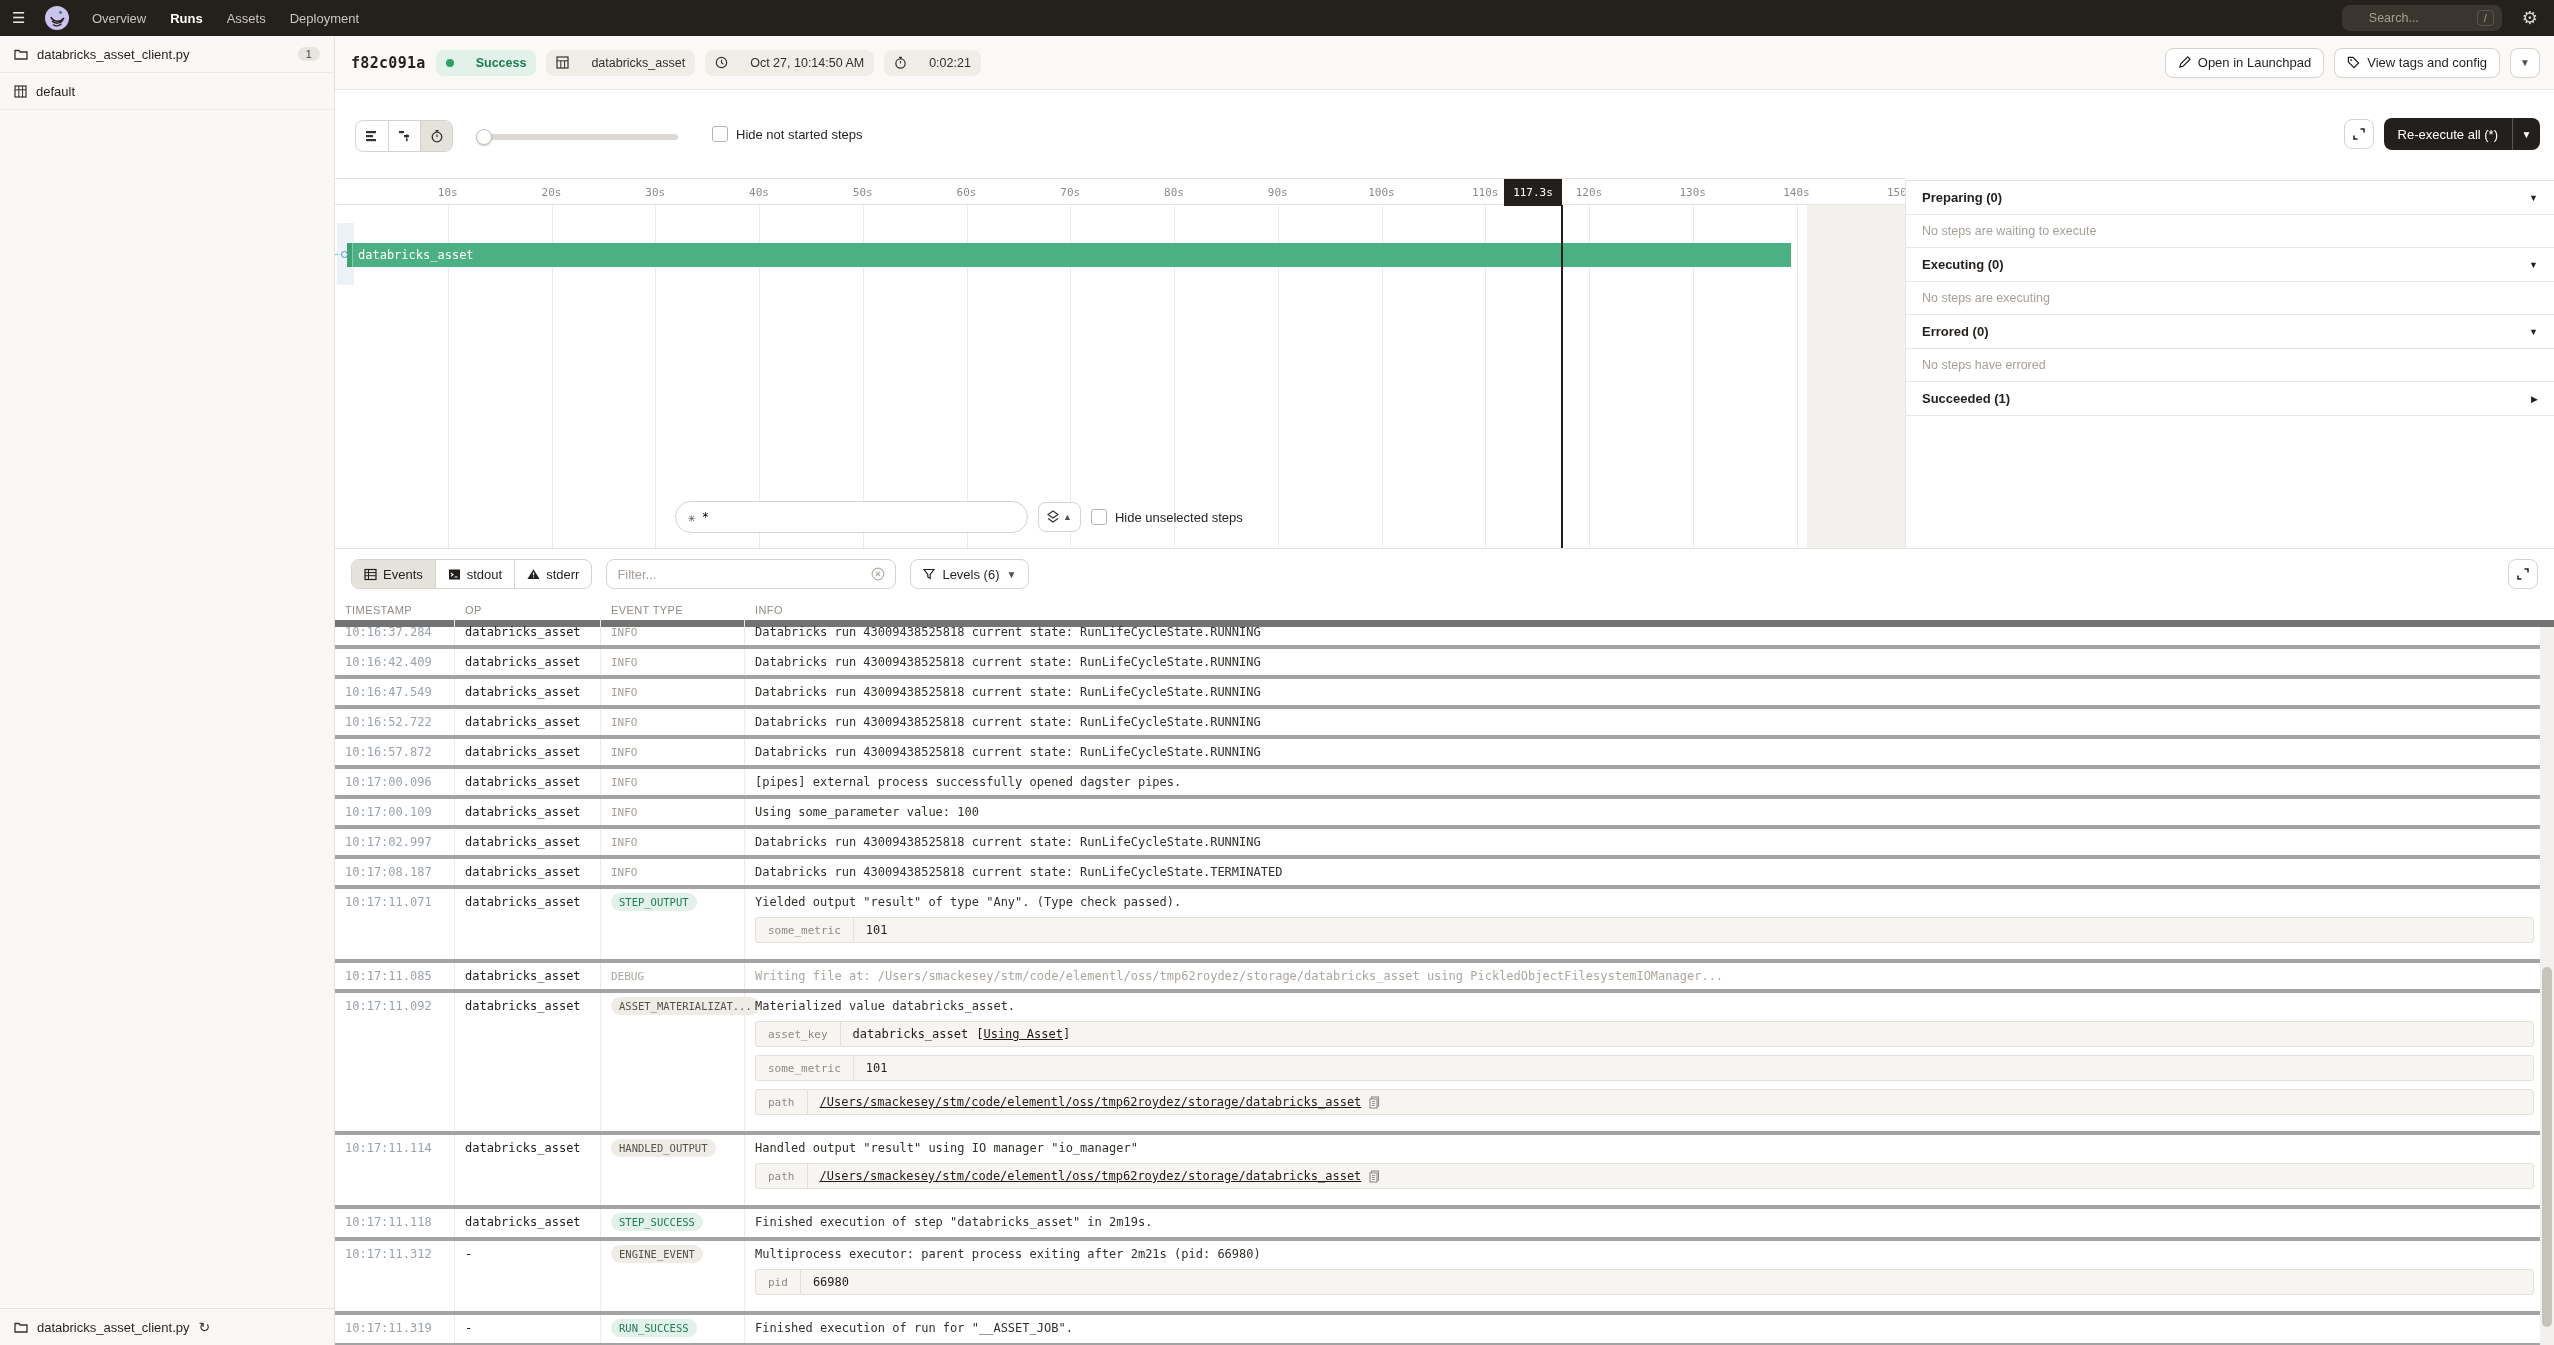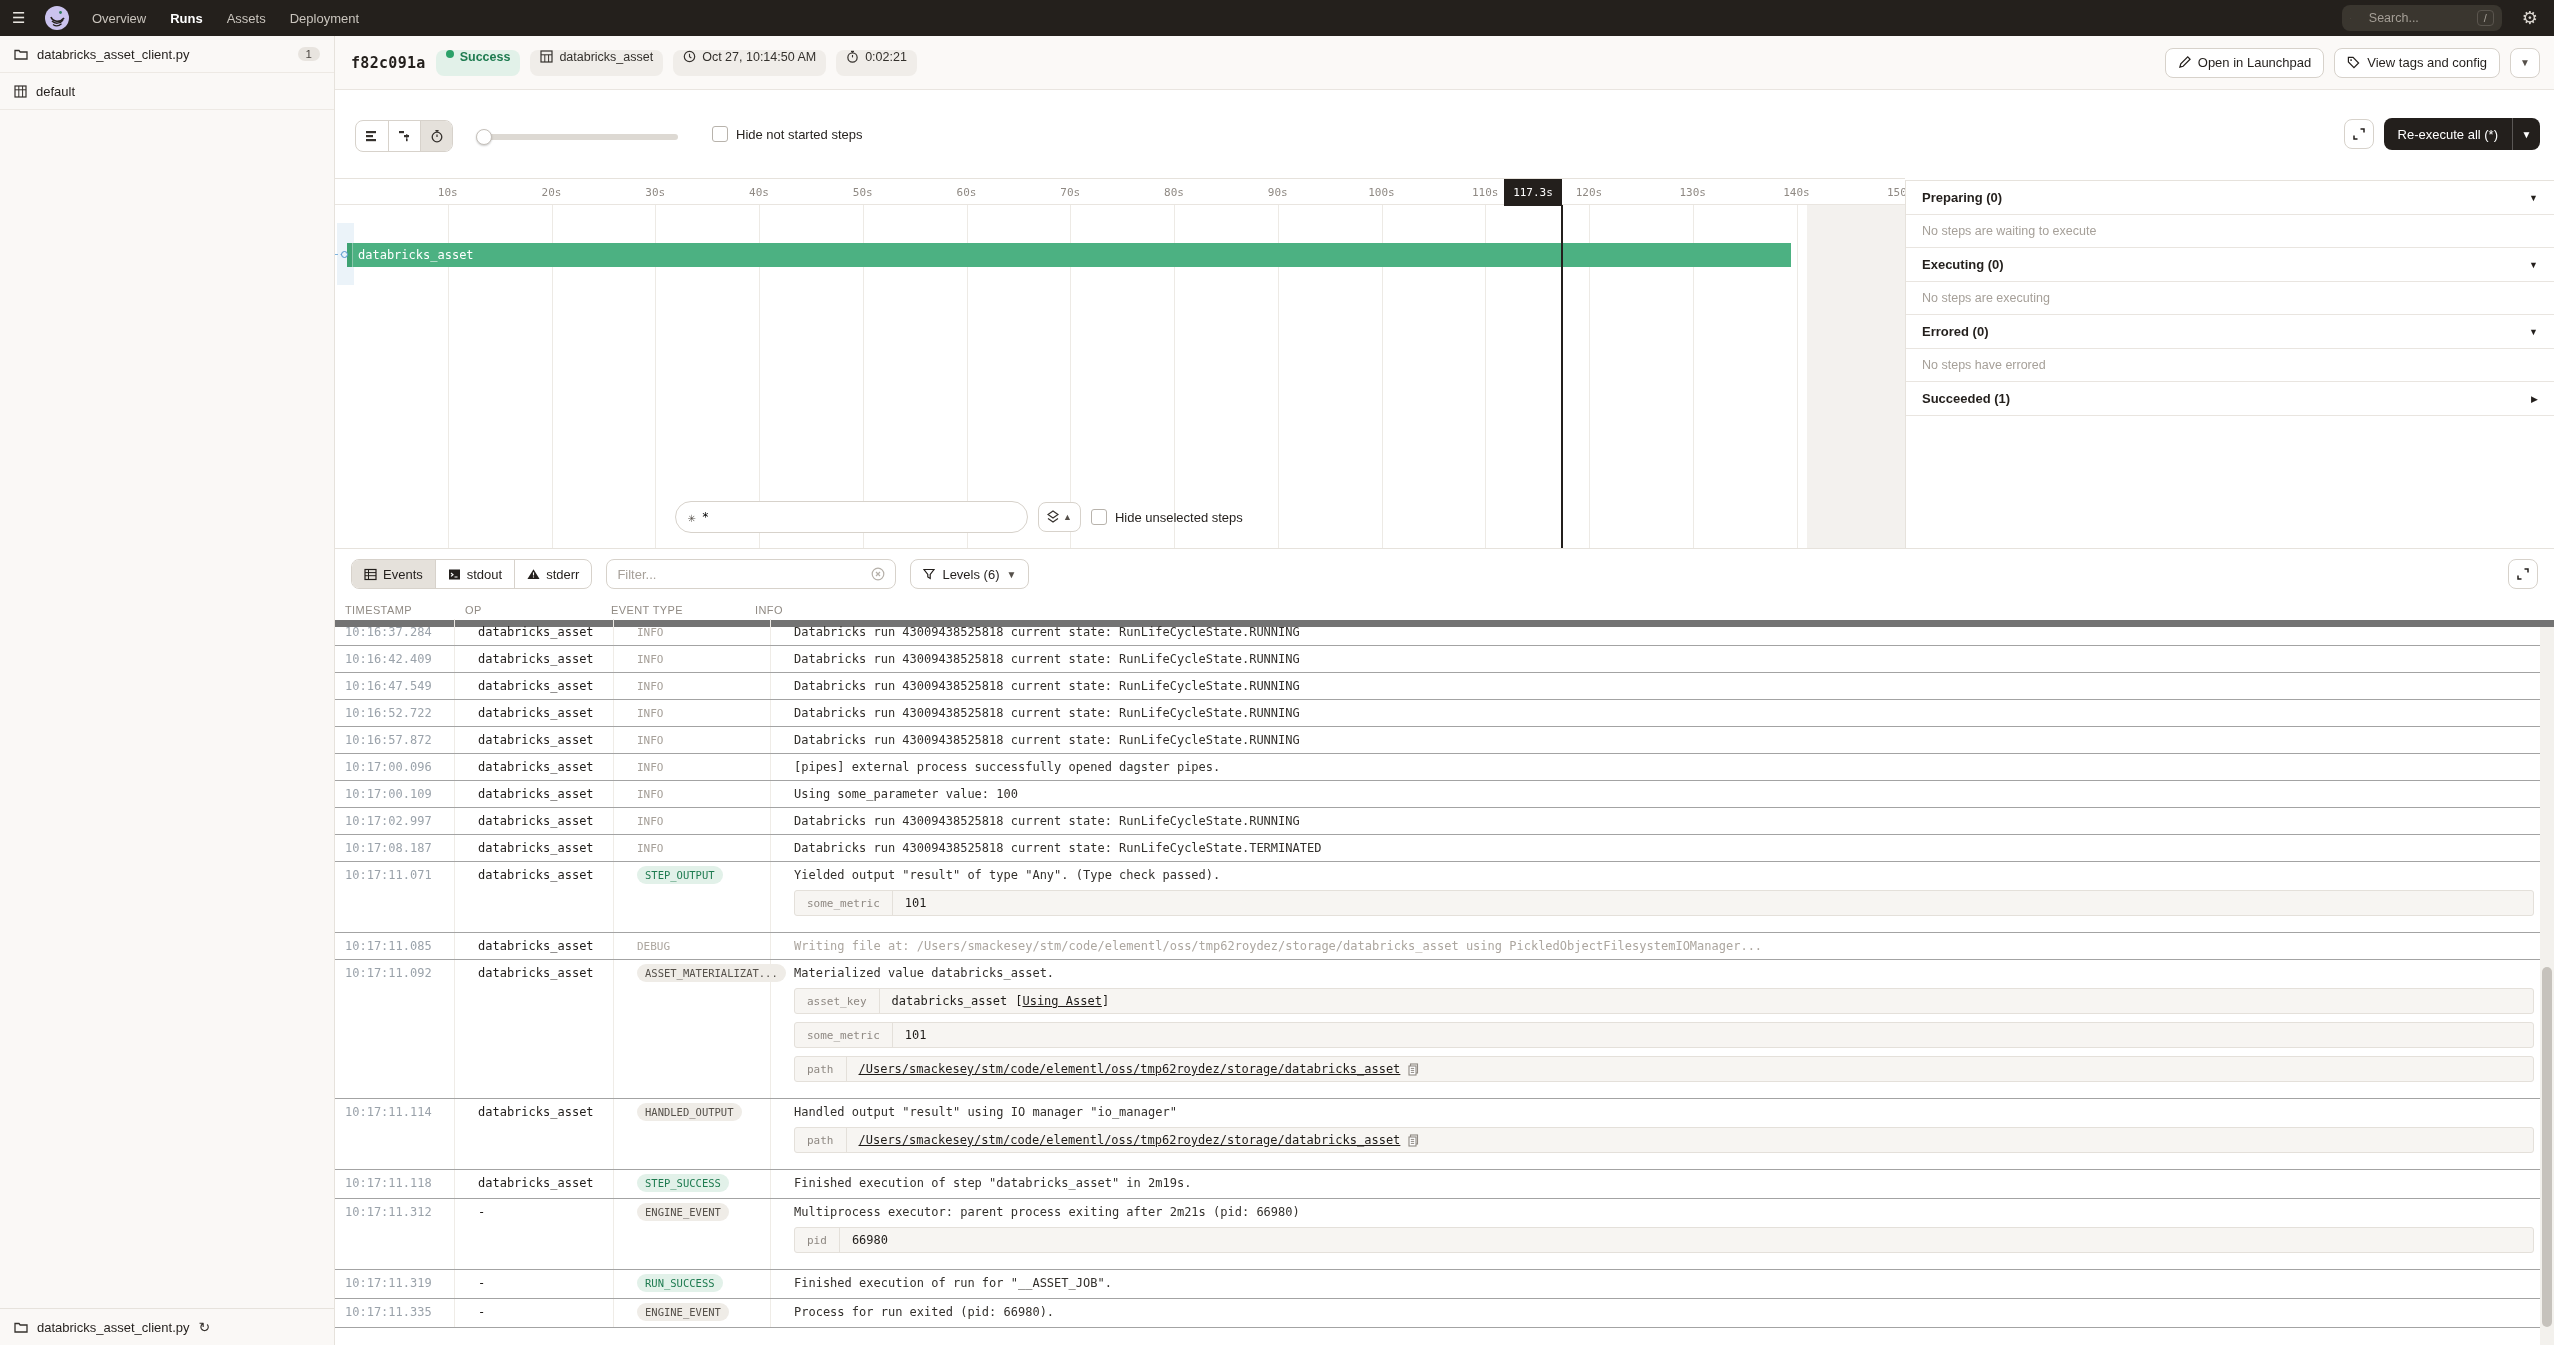--- a/index.html
+++ b/index.html
@@ -39,21 +39,21 @@
     display:flex; align-items:center; gap:9px; padding:0 14px; font-size:13px; background:#FAF8F6; }
   .refresh { font-size:14px; color:#35312D; cursor:pointer; }
 
   
   .main { position:absolute; left:335px; top:36px; right:0; bottom:0; background:#fff; }
 
   .run-header { height:54px; background:#FBF9F7; border-bottom:1px solid #E9E5E0;
     display:flex; align-items:center; gap:10px; padding:0 14px 0 16px; }
   .run-id { font-size:15px; font-weight:700; letter-spacing:.3px; }
   .pill { background:#F0EDE9; border-radius:8px; height:26px; padding:0 10px;
-    display:inline-flex; gap:6px; font-size:12.5px; color:#33302C; }
+    display:inline-flex; align-items:center; gap:22px; font-size:12.5px; color:#33302C; }
   .pill.success { background:#E2F1E9; color:#1E7B50; font-weight:600; }
   .dot { width:8px; height:8px; border-radius:50%; background:#2BA169; }
   .hd-actions { margin-left:auto; display:flex; gap:10px; align-items:center; }
   .btn { background:#fff; border:1px solid #D7D2CB; border-radius:8px; height:30px;
     padding:0 12px; display:inline-flex; align-items:center; gap:7px; font-size:13px;
     color:#231F1C; cursor:pointer; white-space:nowrap; }
   .btn.icon-only { width:30px; padding:0; justify-content:center; }
   .caret { font-size:10px; color:#55504A; }
 
   
@@ -127,21 +127,21 @@
     font-family:"DejaVu Sans Mono","Liberation Mono",monospace; font-size:12px; }
   .log-header { display:flex; height:28px; align-items:center; color:#918B84;
     font-family:"Liberation Sans","DejaVu Sans",sans-serif; font-size:11px; letter-spacing:.4px;
     border-bottom:7px solid #737373; }
   .log-header > div { padding:0 10px; }
   .col-ts { width:120px; flex:none; }
   .col-op { width:146px; flex:none; }
   .col-type { width:144px; flex:none; }
   .col-info { flex:1; min-width:0; }
   .log-rows { margin-top:-8px; }
-  .log-row { display:flex; border-bottom:1px solid #a3a3a3; align-items:stretch;gap:13px; }
+  .log-row { display:flex; border-bottom:4px solid #a3a3a3; align-items:stretch; }
   .cell { padding:6px 10px; }
   .cell-ts { width:120px; flex:none; color:#9AA2AA; border-right:1px solid #EFECE7; cursor:pointer; }
   .cell-op { width:146px; flex:none; color:#1F1C19; border-right:1px solid #EFECE7; }
   .cell-type { width:144px; flex:none; color:#A6A099; border-right:1px solid #EFECE7; font-size:11px; padding-top:7px; }
   .cell-info { flex:1; min-width:0; color:#33302C; overflow:hidden; white-space:nowrap; }
   .log-row.dim .cell-info, .log-row.dim .cell-type { color:#ACA69F; }
   .badge { display:inline-block; border-radius:10px; padding:3px 8px; font-size:10.5px; margin-top:-3px; }
   .badge.green { background:#E2F1E9; color:#1E7B50; }
   .badge.gray { background:#EFECE7; color:#55504A; }
   .meta-box { display:flex; align-items:stretch; border:1px solid #E4E0DA; border-radius:3px;

